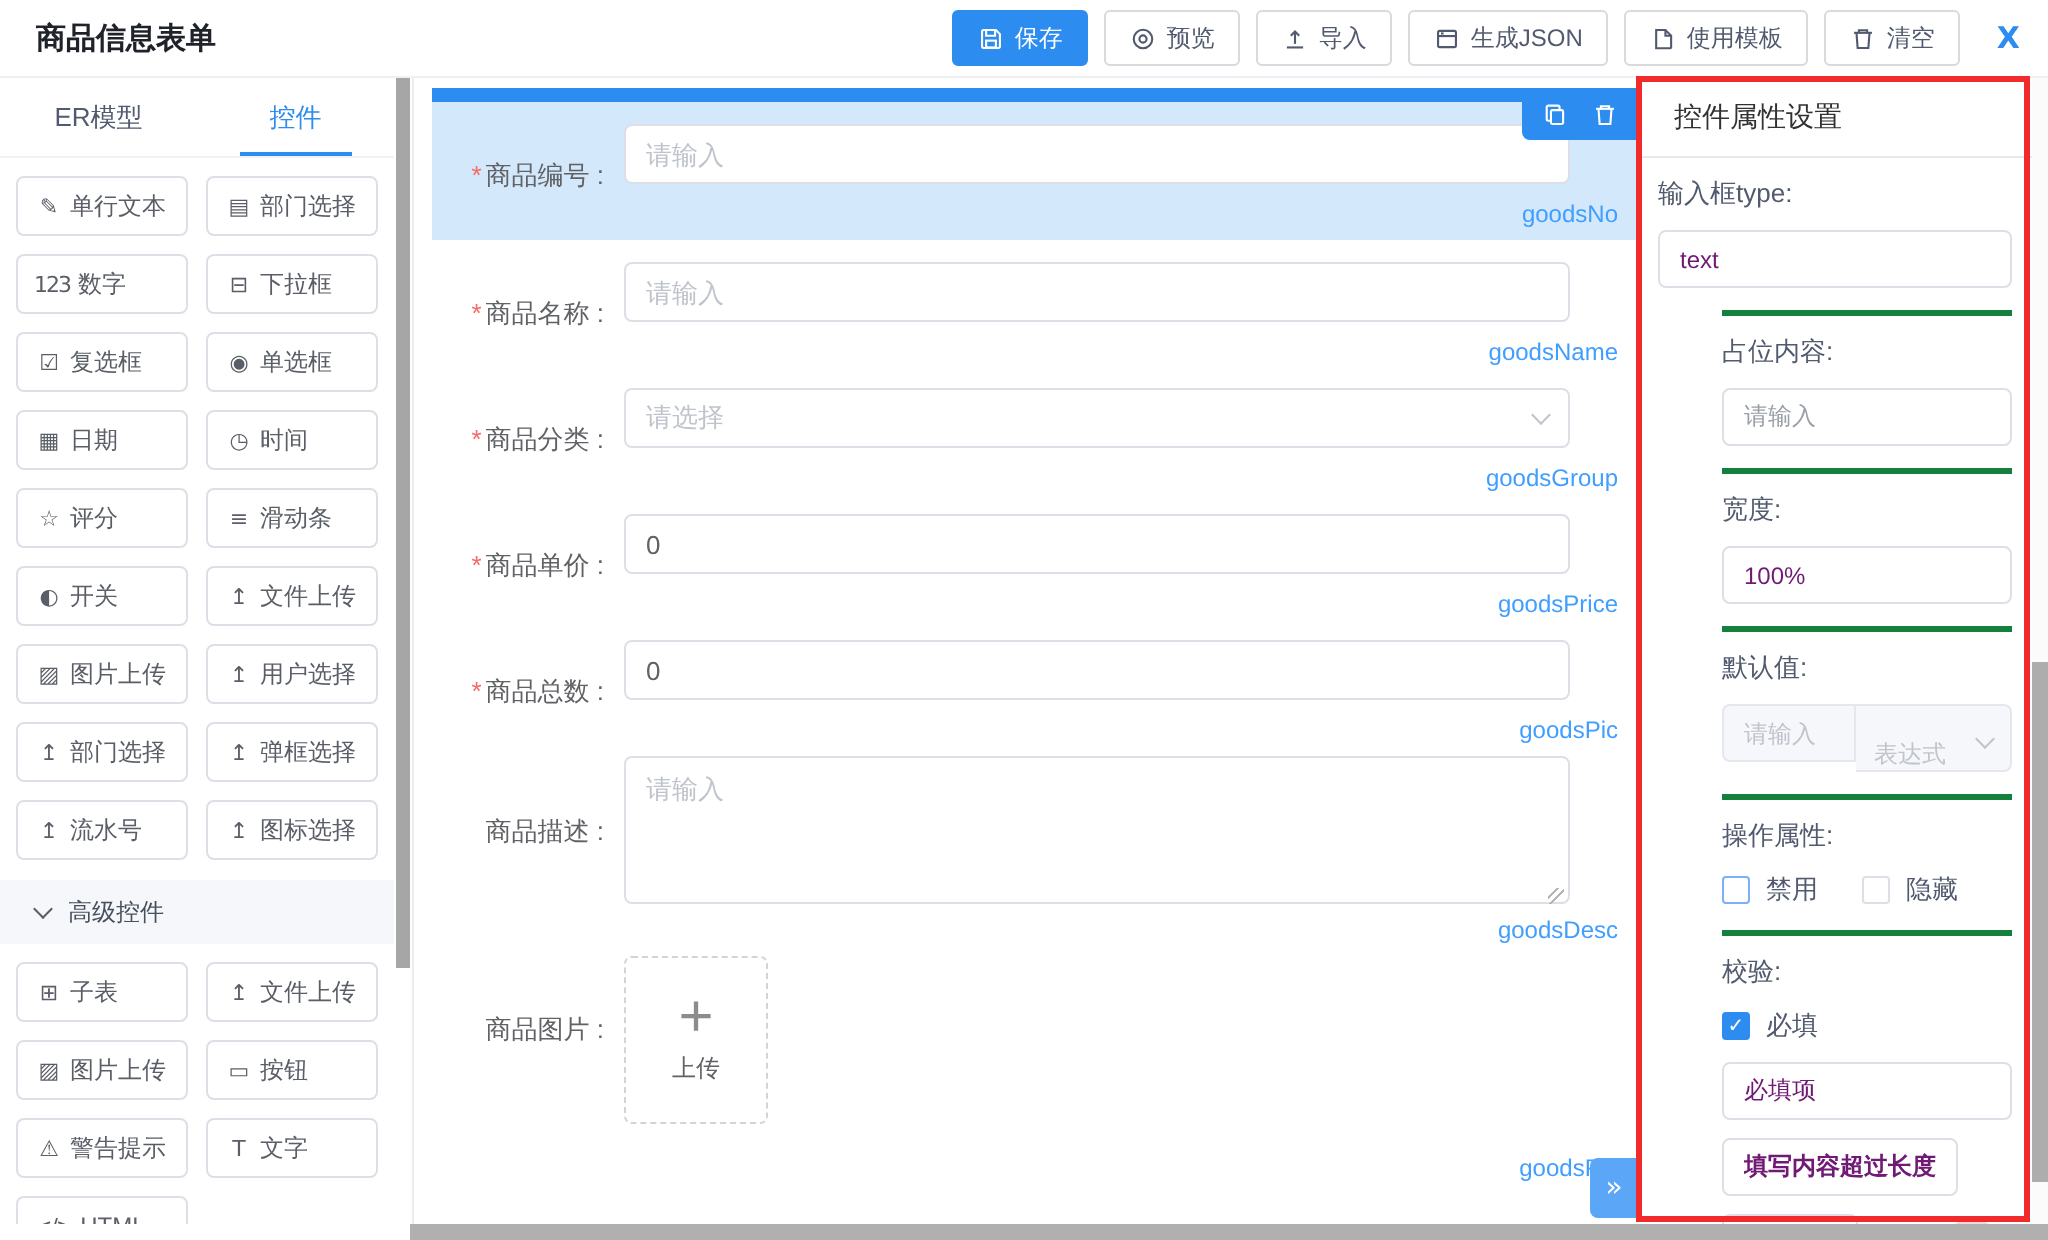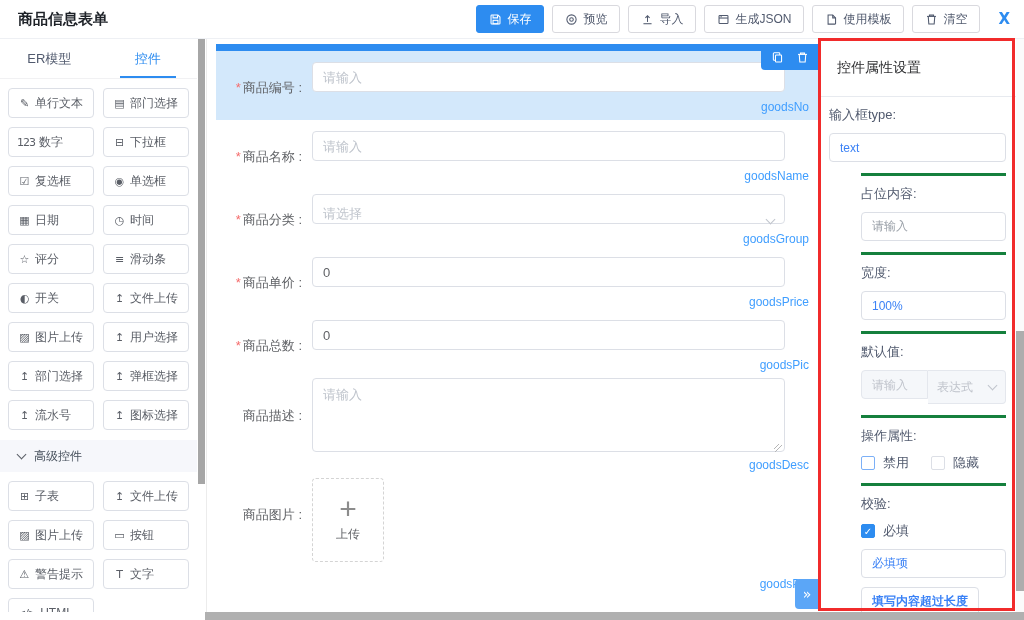--- a/index.html
+++ b/index.html
@@ -52,21 +52,21 @@
   .f-main { display:flex; align-items:center; }
   .f-label { width:86px; flex:none; text-align:right; padding-right:10px; color:#606266;
     font-size:13px; white-space:nowrap;margin-top:22px; }
   .f-label::after { content:" :"; }
   .star { color:#f56c6c; margin-right:2px; }
   .f-ctl { flex:1; height:30px; background:#fff; border:1px solid #dcdfe6; border-radius:4px;
     padding:0 10px; font-size:13px; color:#606266; outline:none;
     font-family:"Liberation Sans","DejaVu Sans",sans-serif; }
   .f-ctl::placeholder { color:#bfc4cc; }
   .f-sel { flex:1; height:30px; background:#fff; border:1px solid #dcdfe6; border-radius:4px;
-    padding:0 10px; display:flex; align-items:flex-end; justify-content:space-between;
+    padding:0 10px; display:flex; align-items:center; justify-content:space-between;
     color:#bfc4cc; font-size:13px; cursor:pointer; }
   .sel-chev { width:7px; height:7px; border-right:1.4px solid #c0c4cc; border-bottom:1.4px solid #c0c4cc;
     transform:rotate(45deg); margin-top:-3px; }
   .f-name { text-align:right; color:#409eff; font-size:12px; padding-top:3px; margin-right:-24px;
     height:15px; }
   .ta-row .f-main { align-items:flex-start; }
   .ta-row .f-label { padding-top:7px; }
   .ta-wrap { flex:1; position:relative; }
   .f-ta { width:100%; height:74px; background:#fff; border:1px solid #dcdfe6; border-radius:4px;
     padding:7px 10px; font-size:13px; color:#606266; resize:none; outline:none;
@@ -84,36 +84,36 @@
   .up-row .f-name { margin-top:12px; }
   .badge { position:absolute; top:5px; right:0; height:26px; background:#2d8cf0;
     border-radius:0 0 0 4px; display:flex; align-items:center; gap:12px; padding:0 10px; z-index:3; }
   .badge svg { display:block; cursor:pointer; }
   .expand-btn { position:absolute; right:0; bottom:3px; width:24px; height:30px; border:none;
     background:#5ba6f7; color:#fff; font-size:14px; border-radius:4px 0 0 4px; cursor:pointer;
     font-family:"DejaVu Sans",sans-serif; }
 
   
   .panel { width:197px; background:#fff; overflow:hidden; }
-  .pp-header { height:58px; display:flex; align-items:center; padding:0 18px; font-size:14px;
+  .pp-header { height:40px; display:flex; align-items:center; padding:0 18px; font-size:14px;
     color:#303133; font-weight:500; border-bottom:1px solid #e7eaef;text-align:center; }
   .pp-body { padding:0 10px; }
   .pp-group { padding:9px 0 11px; }
   .pp-group + .pp-group { border-top:3px solid #15803d;margin-left:32px; }
   .pp-label { font-size:13px; color:#515a6e; margin-bottom:9px; }
   .pp-input { width:100%; height:29px; border:1px solid #dcdfe6; border-radius:4px; padding:0 10px;
-    font-size:12px; color:#3b82f6; outline:none; background:#fff;
+    font-size:12px; color:#701a75; outline:none; background:#fff;
     font-family:"Liberation Sans","DejaVu Sans",sans-serif; }
   .pp-input.gray { color:#9aa0a8; }
   .pp-input:disabled, .pp-input.disabled { background:#f5f7fa; border-color:#e4e7ed; color:#c0c4cc; }
   .pp-input::placeholder { color:#c0c4cc; }
   .dv-row { display:flex; }
   .dv-row .pp-input { flex:1; border-radius:4px 0 0 4px; }
   .expr-sel { width:78px; height:29px; background:#f5f7fa; border:1px solid #e4e7ed; border-left:none;
-    border-radius:0 4px 4px 0; display:flex; align-items:center; justify-content:space-between;
+    border-radius:0 4px 4px 0; display:flex; align-items:flex-start; justify-content:space-between;
     padding:16px 9px; color:#c0c4cc; font-size:12px; cursor:pointer; }
   .cb-row { display:flex; align-items:center; gap:22px; }
   .cb-item { display:flex; align-items:center; gap:8px; cursor:pointer; color:#515a6e; font-size:13px; }
   .cb { width:14px; height:14px; border:1px solid #dcdfe6; border-radius:2px; background:#fff;
     display:inline-flex; align-items:center; justify-content:center; }
   .cb.blue-border { border-color:#7cb0f7; }
   .cb.checked { background:#2d8cf0; border-color:#2d8cf0; color:#fff; font-size:10px;
     font-family:"DejaVu Sans",sans-serif; }
   .v-item { margin-top:9px; display:flex; align-items:center; gap:14px; }
   .v-item:first-of-type { margin-top:0; }

